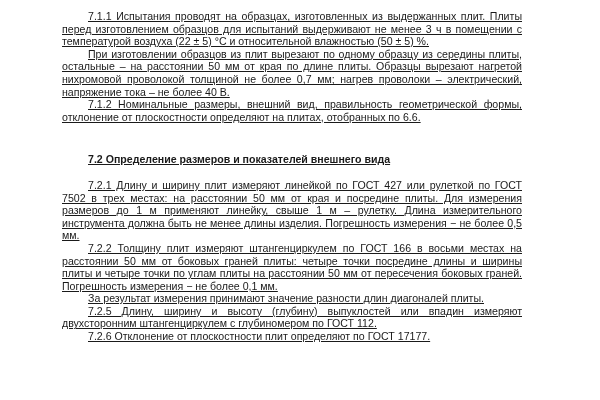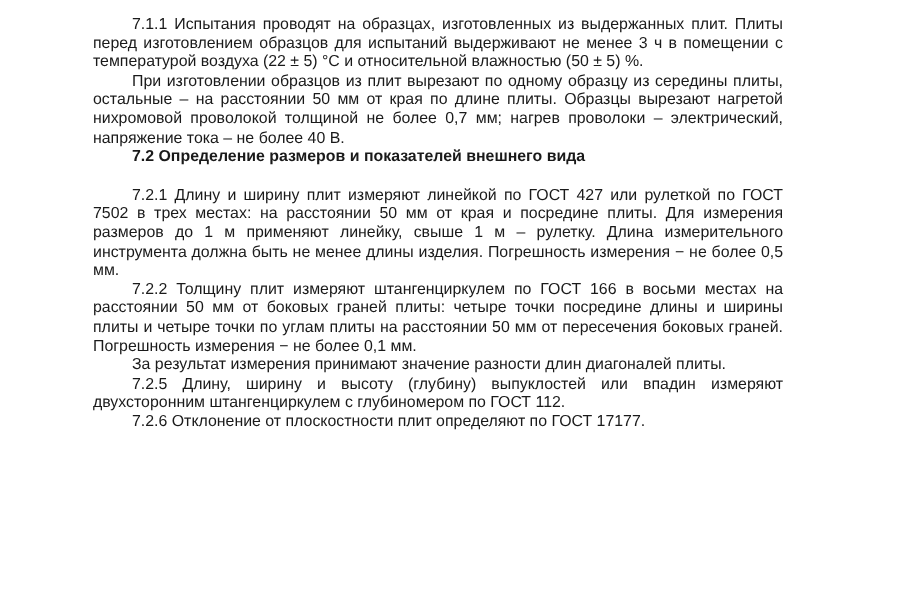--- a/index.html
+++ b/index.html
@@ -1,33 +1,34 @@
 <!DOCTYPE html>
 <html><head>
 <meta charset="utf-8">
 <style>
   html, body { margin: 0; padding: 0; background: #ffffff; }
   body { width: 600px; height: 400px; overflow: hidden; position: relative; }
   .page {
     position: absolute; left: 62px; top: 10px; width: 460px;
     font-family: "Liberation Sans", sans-serif;
-    font-size: 10.6px; line-height: 12.6px; color: #1a1a1a;
+    font-size: 10.6px; line-height: 12.6px; color: #1a1a1a; text-decoration: underline;
   }
   p { margin: 0; text-align: justify; text-align-last: left; }
   .indent { text-indent: 26px; }
   .heading { font-weight: bold; margin-left: 26px; }
-  .h-gap-top { margin-top: 0; }
+  .h-gap-top { margin-top: 30px; }
   .h-gap-bot { margin-bottom: 13px; }
 </style>
 </head>
 <body>
 
 <div class="page">
   <p class="indent">7.1.1 Испытания проводят на образцах, изготовленных из выдержанных плит. Плиты перед изготовлением образцов для испытаний выдерживают не менее 3 ч в помещении с температурой воздуха (22 ± 5) °С и относительной влажностью (50 ± 5) %.</p>
   <p class="indent">При изготовлении образцов из плит вырезают по одному образцу из середины плиты, остальные – на расстоянии 50 мм от края по длине плиты. Образцы вырезают нагретой нихромовой проволокой толщиной не более 0,7 мм; нагрев проволоки – электрический, напряжение тока – не более 40 В.</p>
+  <p class="indent">7.1.2 Номинальные размеры, внешний вид, правильность геометрической формы, отклонение от плоскостности определяют на плитах, отобранных по 6.6.</p>
 
   <p class="heading h-gap-top h-gap-bot">7.2 Определение размеров и показателей внешнего вида</p>
 
   <p class="indent">7.2.1 Длину и ширину плит измеряют линейкой по ГОСТ 427 или рулеткой по ГОСТ 7502 в трех местах: на расстоянии 50 мм от края и посредине плиты. Для измерения размеров до 1 м применяют линейку, свыше 1 м – рулетку. Длина измерительного инструмента должна быть не менее длины изделия. Погрешность измерения − не более 0,5 мм.</p>
   <p class="indent">7.2.2 Толщину плит измеряют штангенциркулем по ГОСТ 166 в восьми местах на расстоянии 50 мм от боковых граней плиты: четыре точки посредине длины и ширины плиты и четыре точки по углам плиты на расстоянии 50 мм от пересечения боковых граней. Погрешность измерения − не более 0,1 мм.</p>
   <p class="indent">За результат измерения принимают значение разности длин диагоналей плиты.</p>
   <p class="indent">7.2.5 Длину, ширину и высоту (глубину) выпуклостей или впадин измеряют двухсторонним штангенциркулем с глубиномером по ГОСТ 112.</p>
   <p class="indent">7.2.6 Отклонение от плоскостности плит определяют по ГОСТ 17177.</p>
 
 </div>

